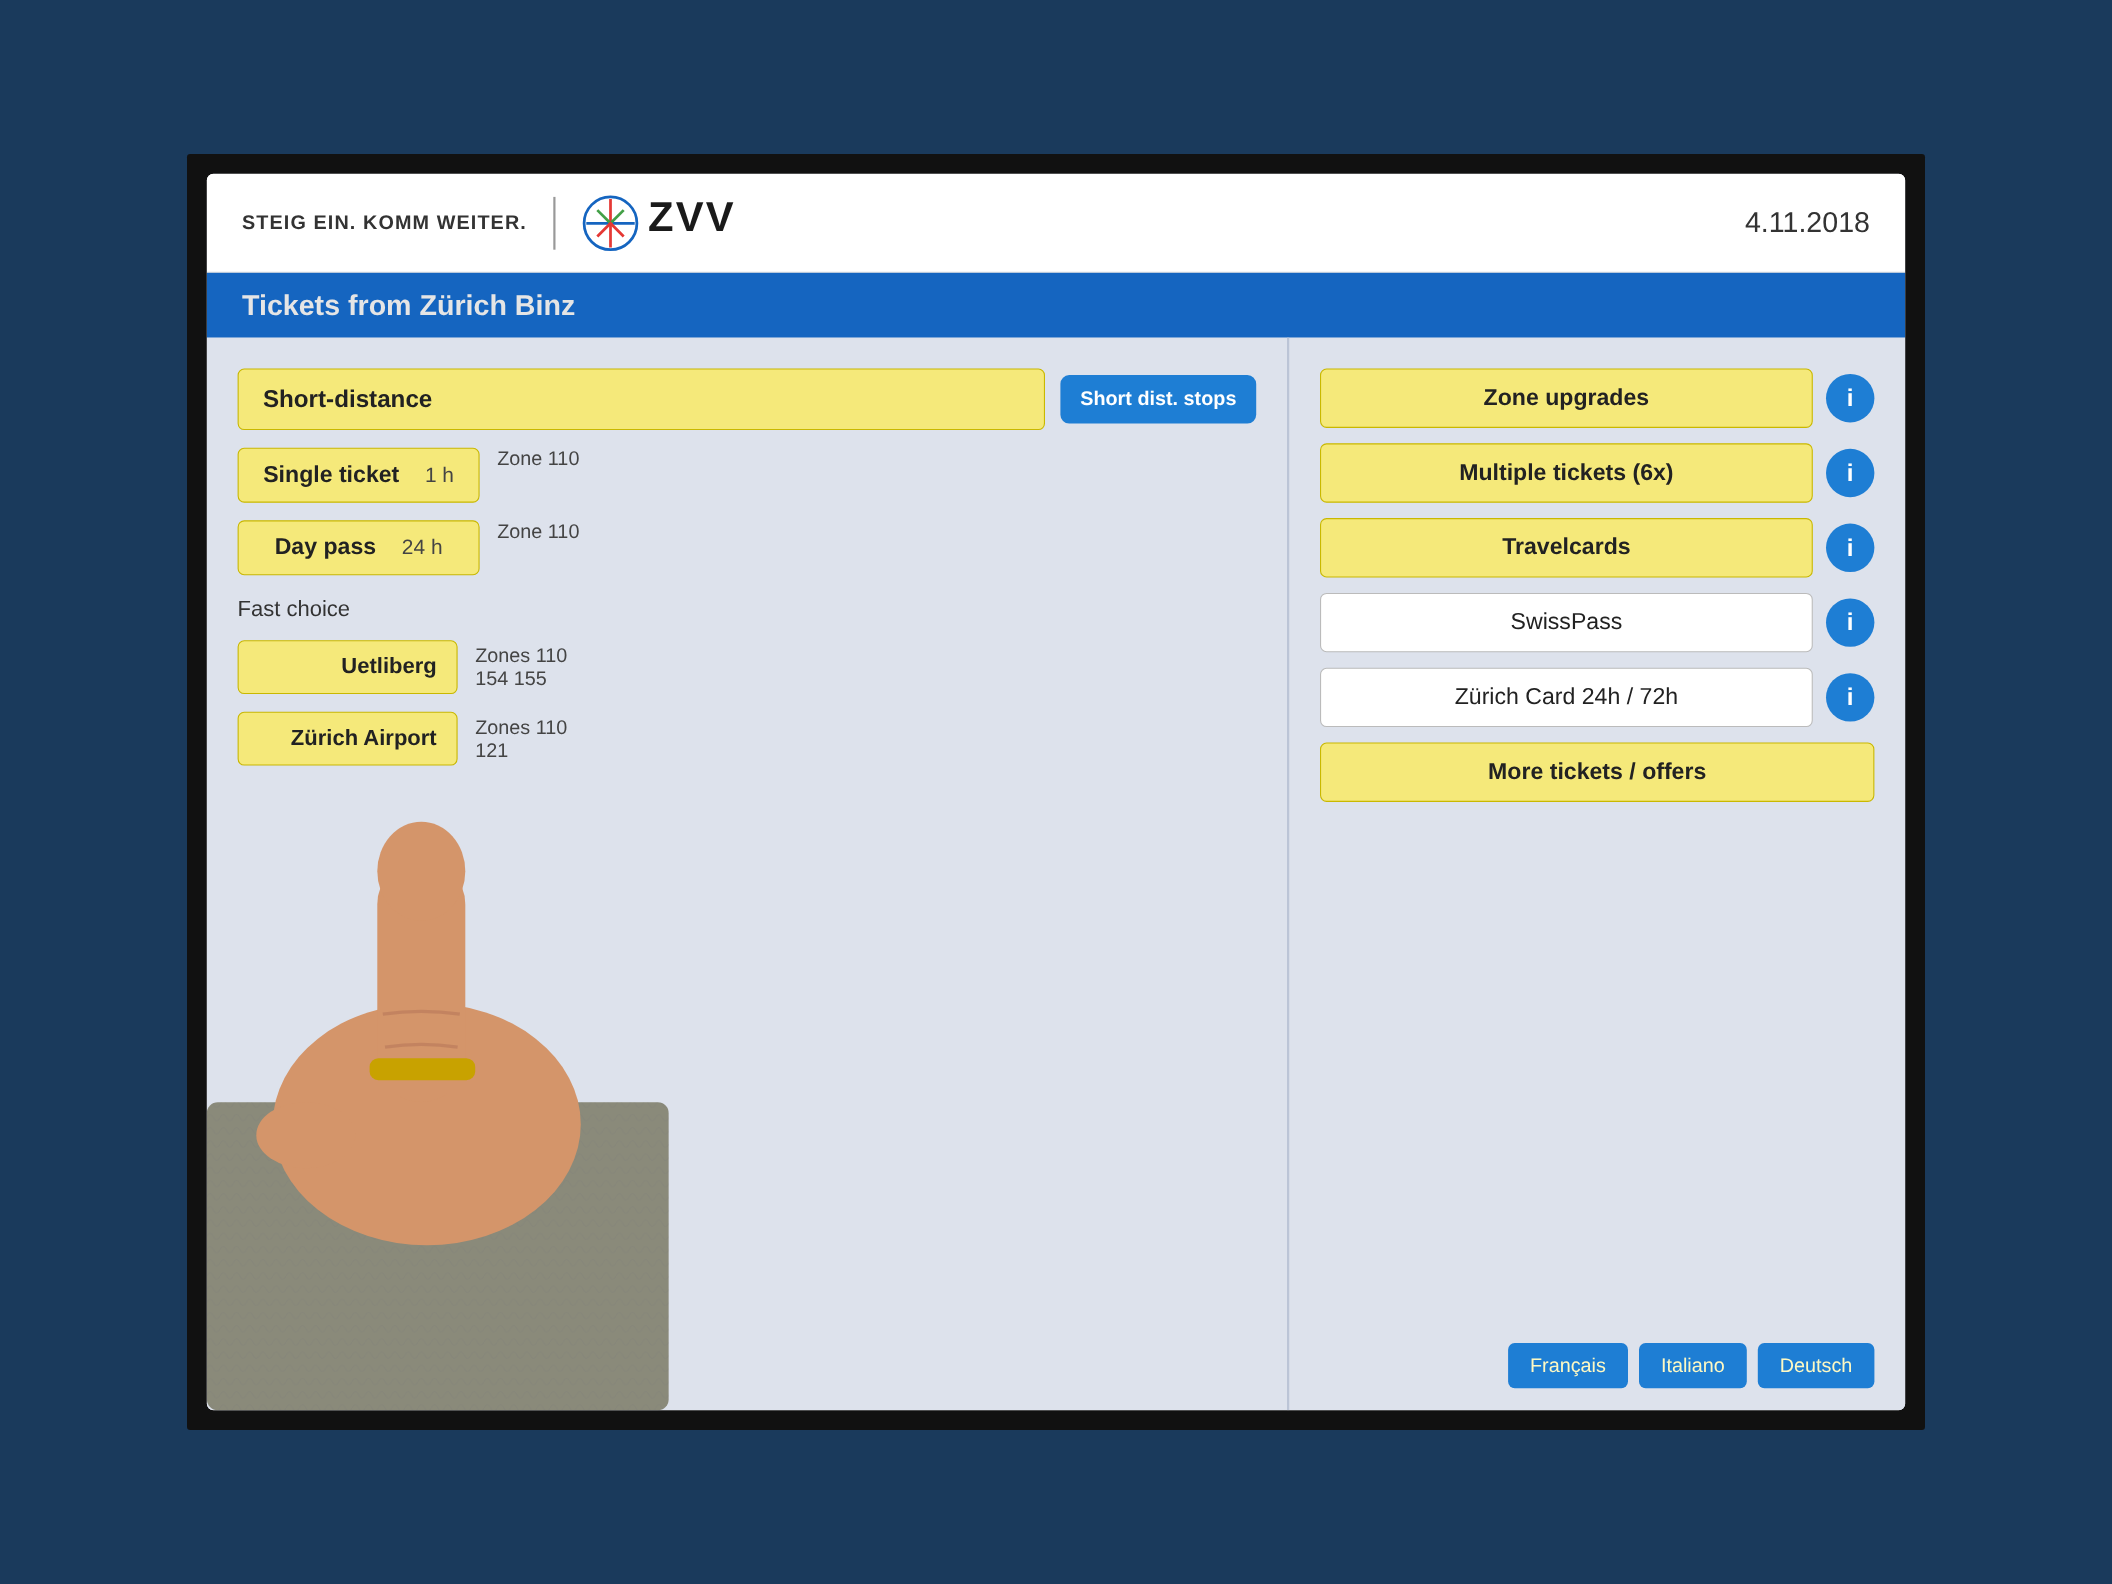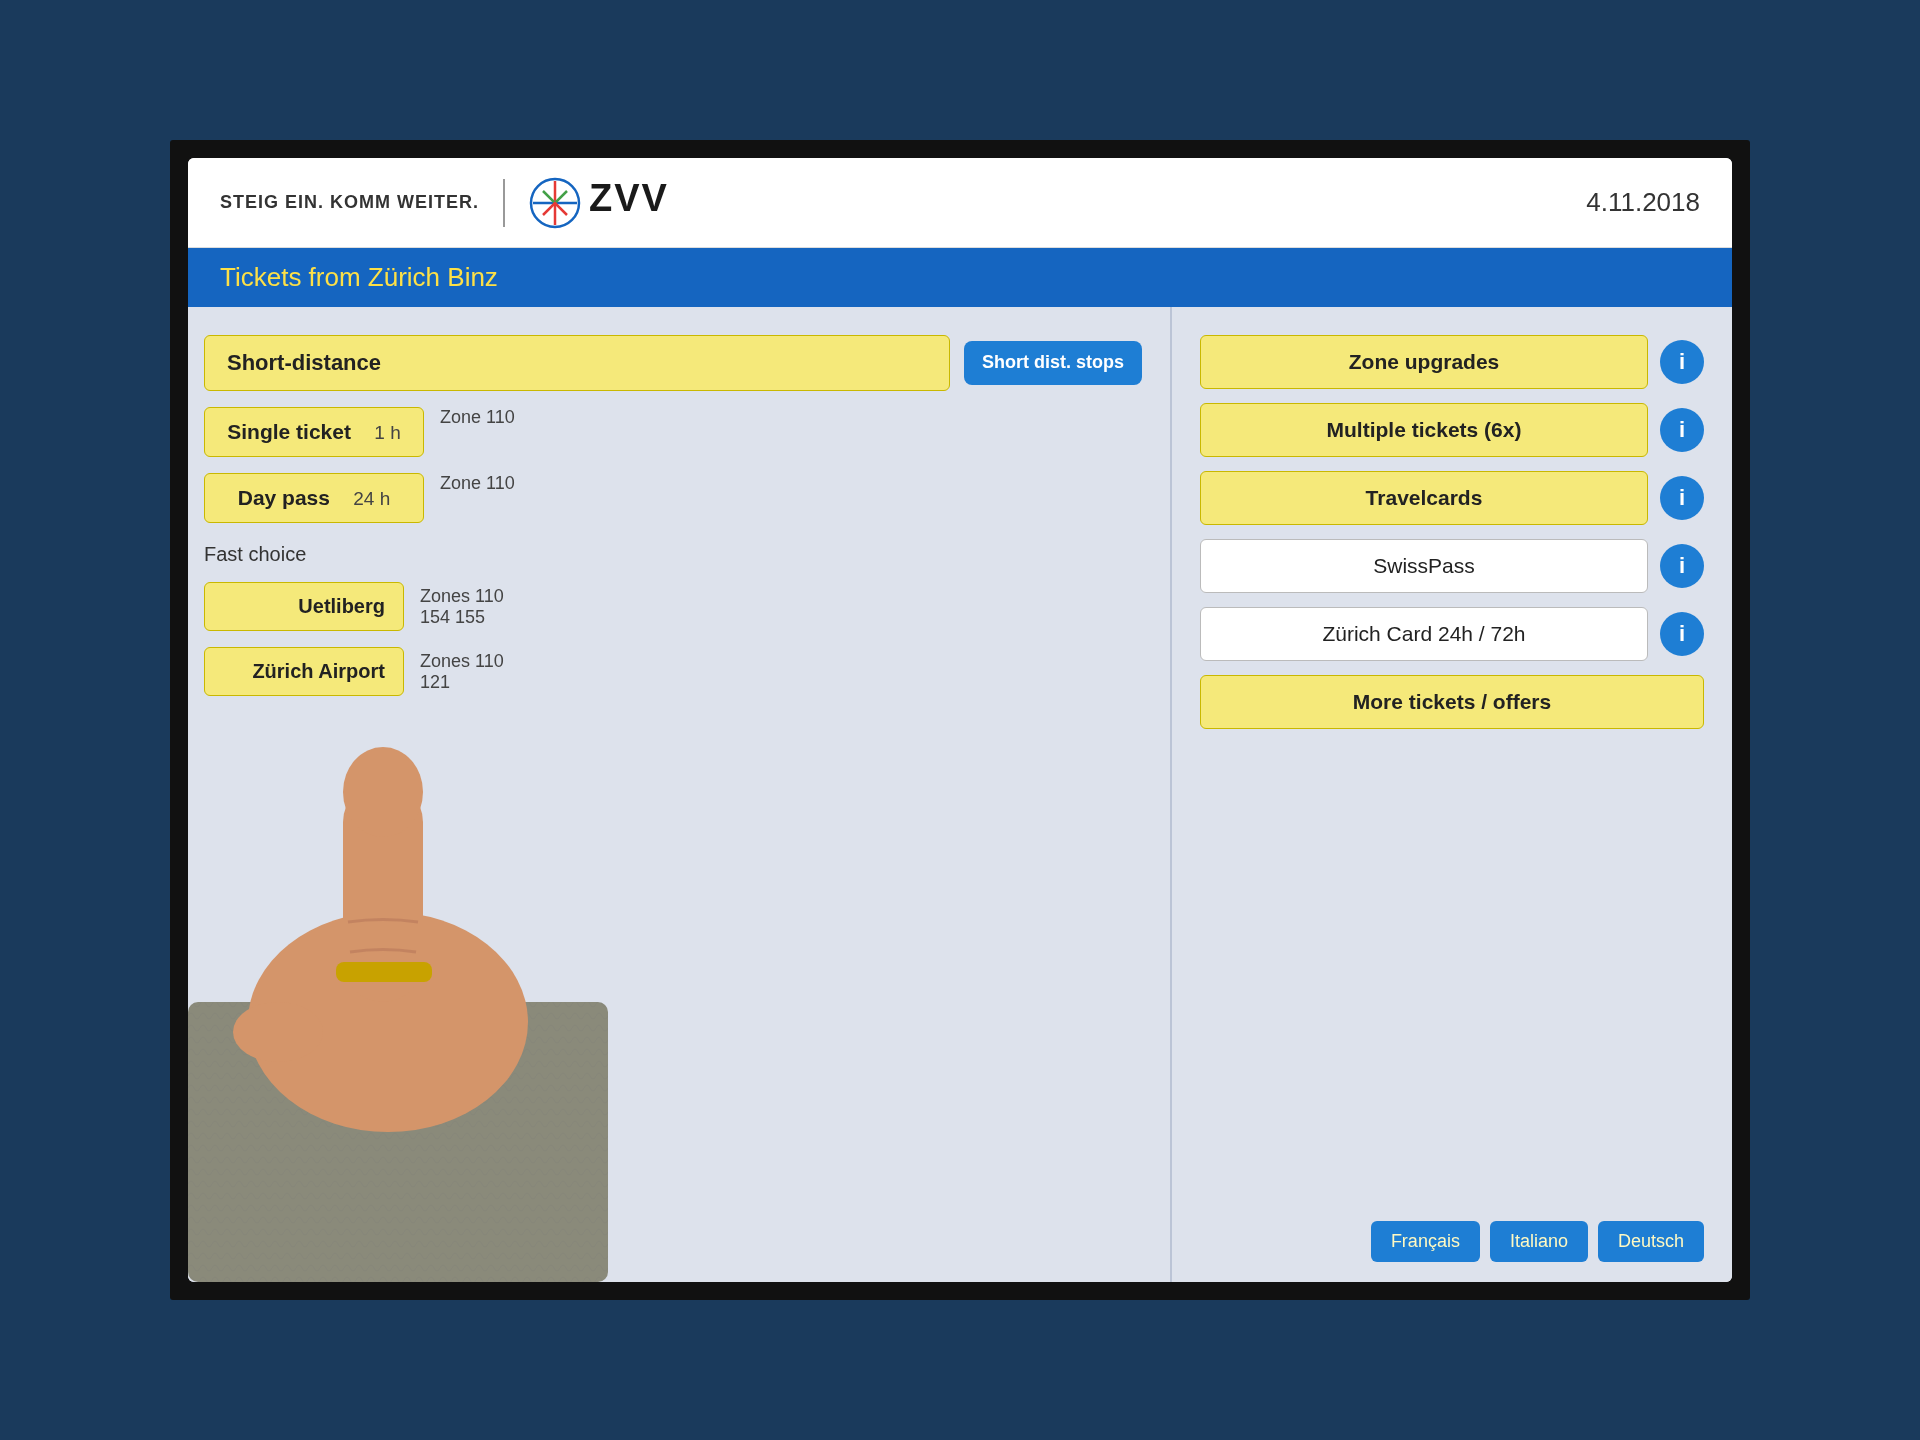--- a/index.html
+++ b/index.html
@@ -74,34 +74,34 @@
       font-size: 26px;
       color: #333;
       font-weight: normal;
     }
     
     .title-bar {
       background: #1565c0;
       padding: 14px 32px;
     }
     .title-bar-text {
-      color: #fde047;
+      color: #e5e5e5;
       font-size: 26px;
-      font-weight: normal;
+      font-weight: bold;
     }
     
     .main-content {
       display: flex;
       flex: 1;
       background: #dde2ec;
     }
     
     .left-panel {
       flex: 1;
-      padding: 28px 28px 20px 16px;
+      padding: 28px 28px 20px 28px;
       display: flex;
       flex-direction: column;
       gap: 16px;
       border-right: 2px solid #bbc4d6;
     }
     
     .right-panel {
       width: 560px;
       padding: 28px 28px 20px 28px;
       display: flex;

